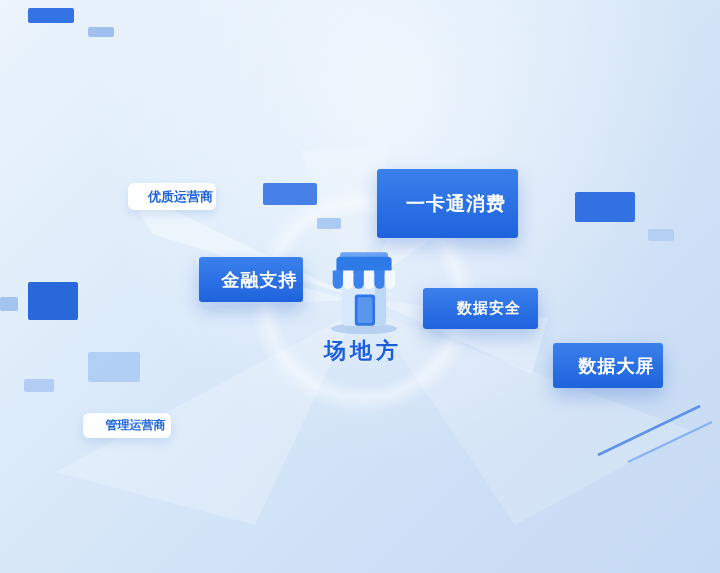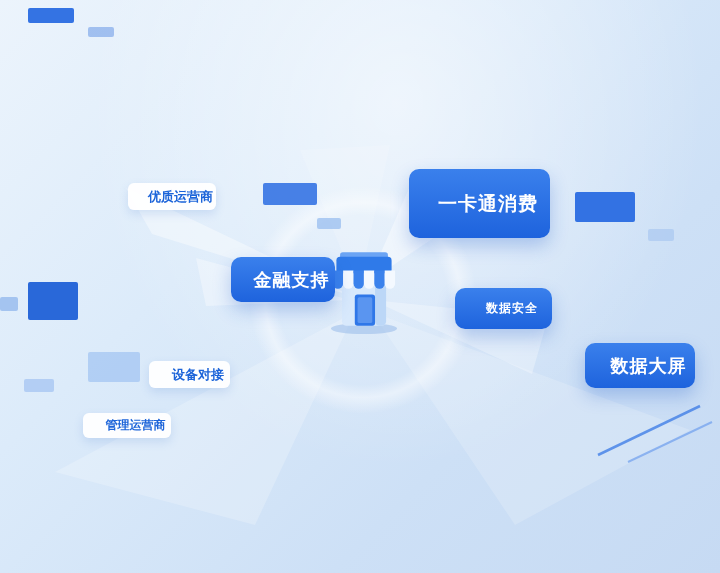--- a/index.html
+++ b/index.html
@@ -57,34 +57,33 @@
     align-items: center;
     justify-content: center;
     font-weight: 700;
     white-space: nowrap;
     box-sizing: border-box;
     padding-left: 17px;
   }
   .node-primary {
     color: #ffffff;
     background: linear-gradient(180deg, #3a80ec 0%, #1e63dd 100%);
-    border-radius: 10px;
+    border-radius: 3px;
     box-shadow: 0 8px 18px rgba(28, 88, 200, 0.28);
     letter-spacing: 1px;
-    margin-left: 32px;
   }
   .node-light {
     color: #1c64d9;
     background: rgba(255,255,255,0.94);
     border-radius: 6px;
     box-shadow: 0 4px 10px rgba(80, 130, 210, 0.18);
   }
   .n-card-consume      { left: 377px; top: 169px; width: 141px; height: 69px; font-size: 19px; }
   .n-financial-support { left: 199px; top: 257px; width: 104px; height: 45px; font-size: 18px; text-align: right; }
-  .n-data-security     { left: 423px; top: 288px; width:  97px; height: 41px; font-size: 12px; }
+  .n-data-security     { left: 423px; top: 288px; width:  115px; height: 41px; font-size: 15px; }
   .n-data-screen       { left: 553px; top: 343px; width: 110px; height: 45px; font-size: 18px; }
   .n-quality-operator  { left: 128px; top: 183px; width:  88px; height: 27px; font-size: 13px; }
   .n-device-connect    { left: 149px; top: 361px; width:  81px; height: 27px; font-size: 13px; }
   .n-manage-operator   { left:  47px; top: 413px; width:  88px; height: 25px; font-size: 12px; margin-left: 36px; }
 
   
   .center-icon {
     position: absolute;
     left: 318px; top: 240px;
     width: 92px; height: 98px;
@@ -157,28 +156,28 @@
         <path d="M49.9,30 h11.3 v14 a5.65,5.65 0 0 1 -11.3 0 z" fill="#f4f9ff"></path>
         <path d="M61.2,30 h11.3 v14 a5.65,5.65 0 0 1 -11.3 0 z" fill="#3b82ec"></path>
         <path d="M72.5,30 h11.3 v14 a5.65,5.65 0 0 1 -11.3 0 z" fill="#f4f9ff"></path>
       </g>
 
       <rect x="40" y="56" width="22" height="34" rx="3" fill="#2f77e8"></rect>
       <rect x="43" y="59" width="16" height="28" rx="2" fill="#5a95f0"></rect>
     </svg>
   </div>
 
+  <div class="center-label">场地方</div>
 
   <div class="node node-primary n-card-consume">一卡通消费</div>
 
   <div class="node node-primary n-financial-support">金融支持</div>
 
   <div class="node node-primary n-data-security">数据安全</div>
 
   <div class="node node-primary n-data-screen">数据大屏</div>
 
   <div class="node node-light n-quality-operator">优质运营商</div>
 
-  <div class="node node-light n-device-connect">设备对接</div>
 
   <div class="node node-light n-manage-operator">管理运营商</div>
 
 </div>
 
 </body></html>

